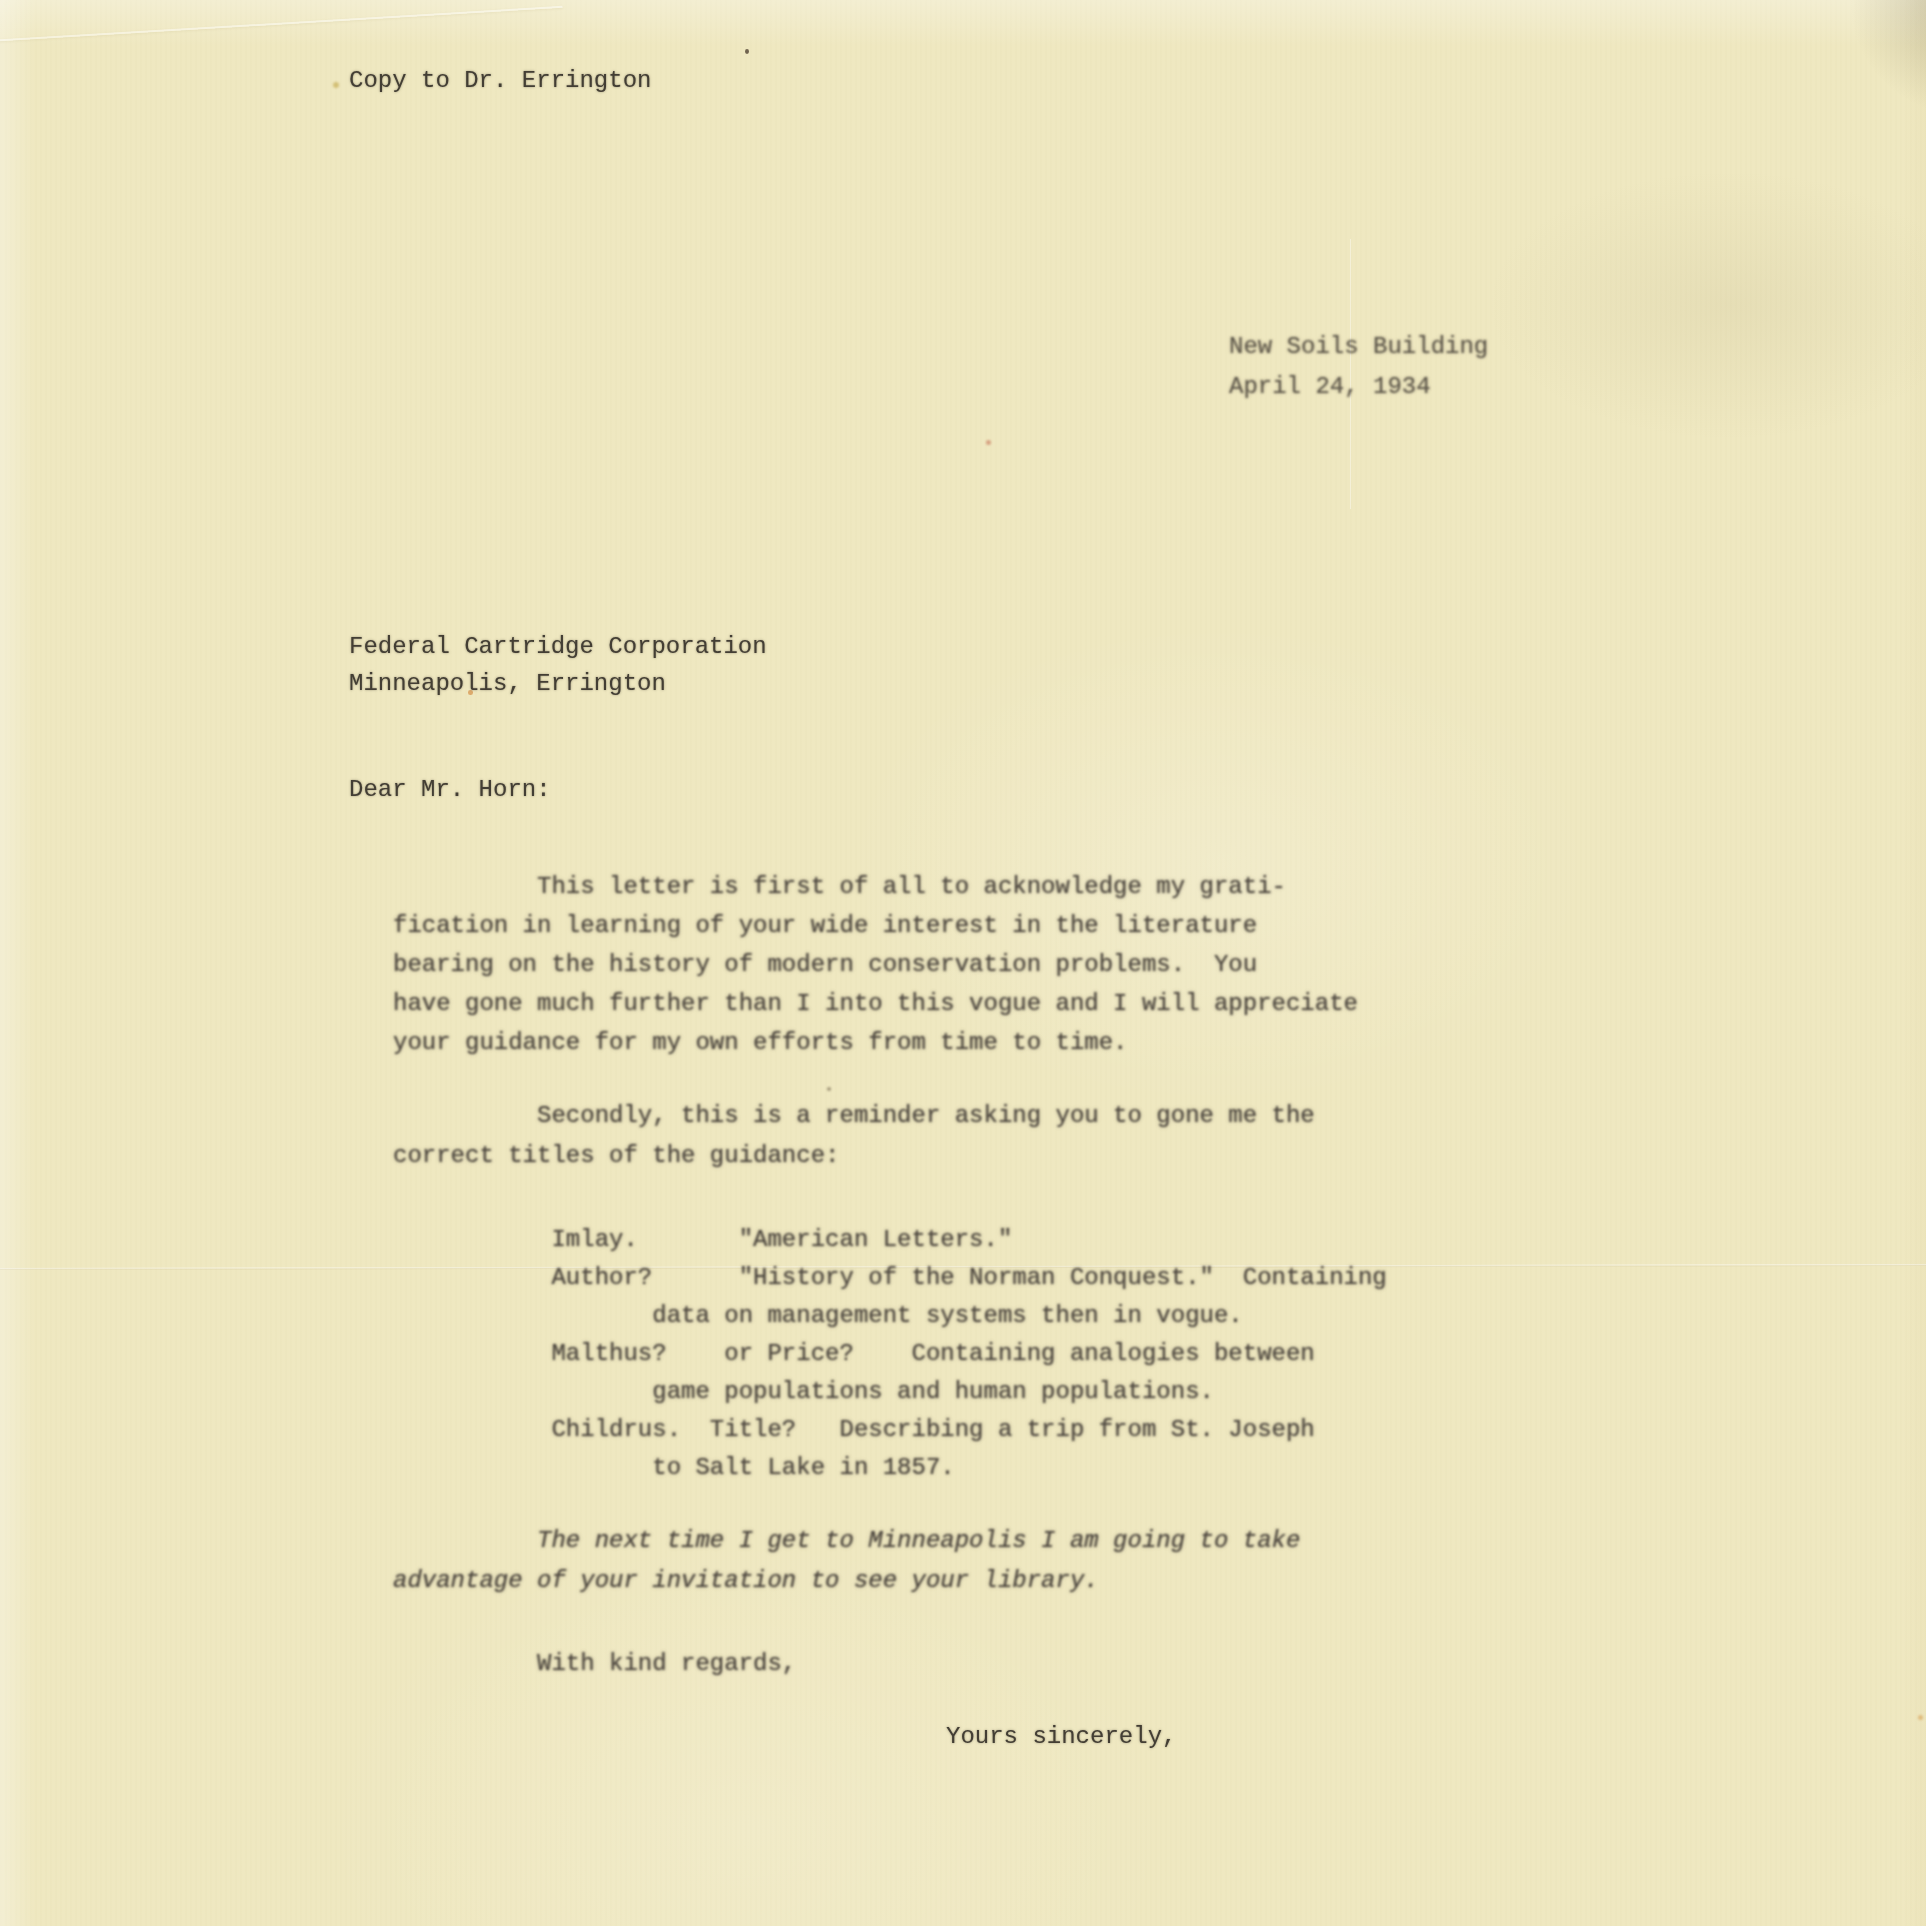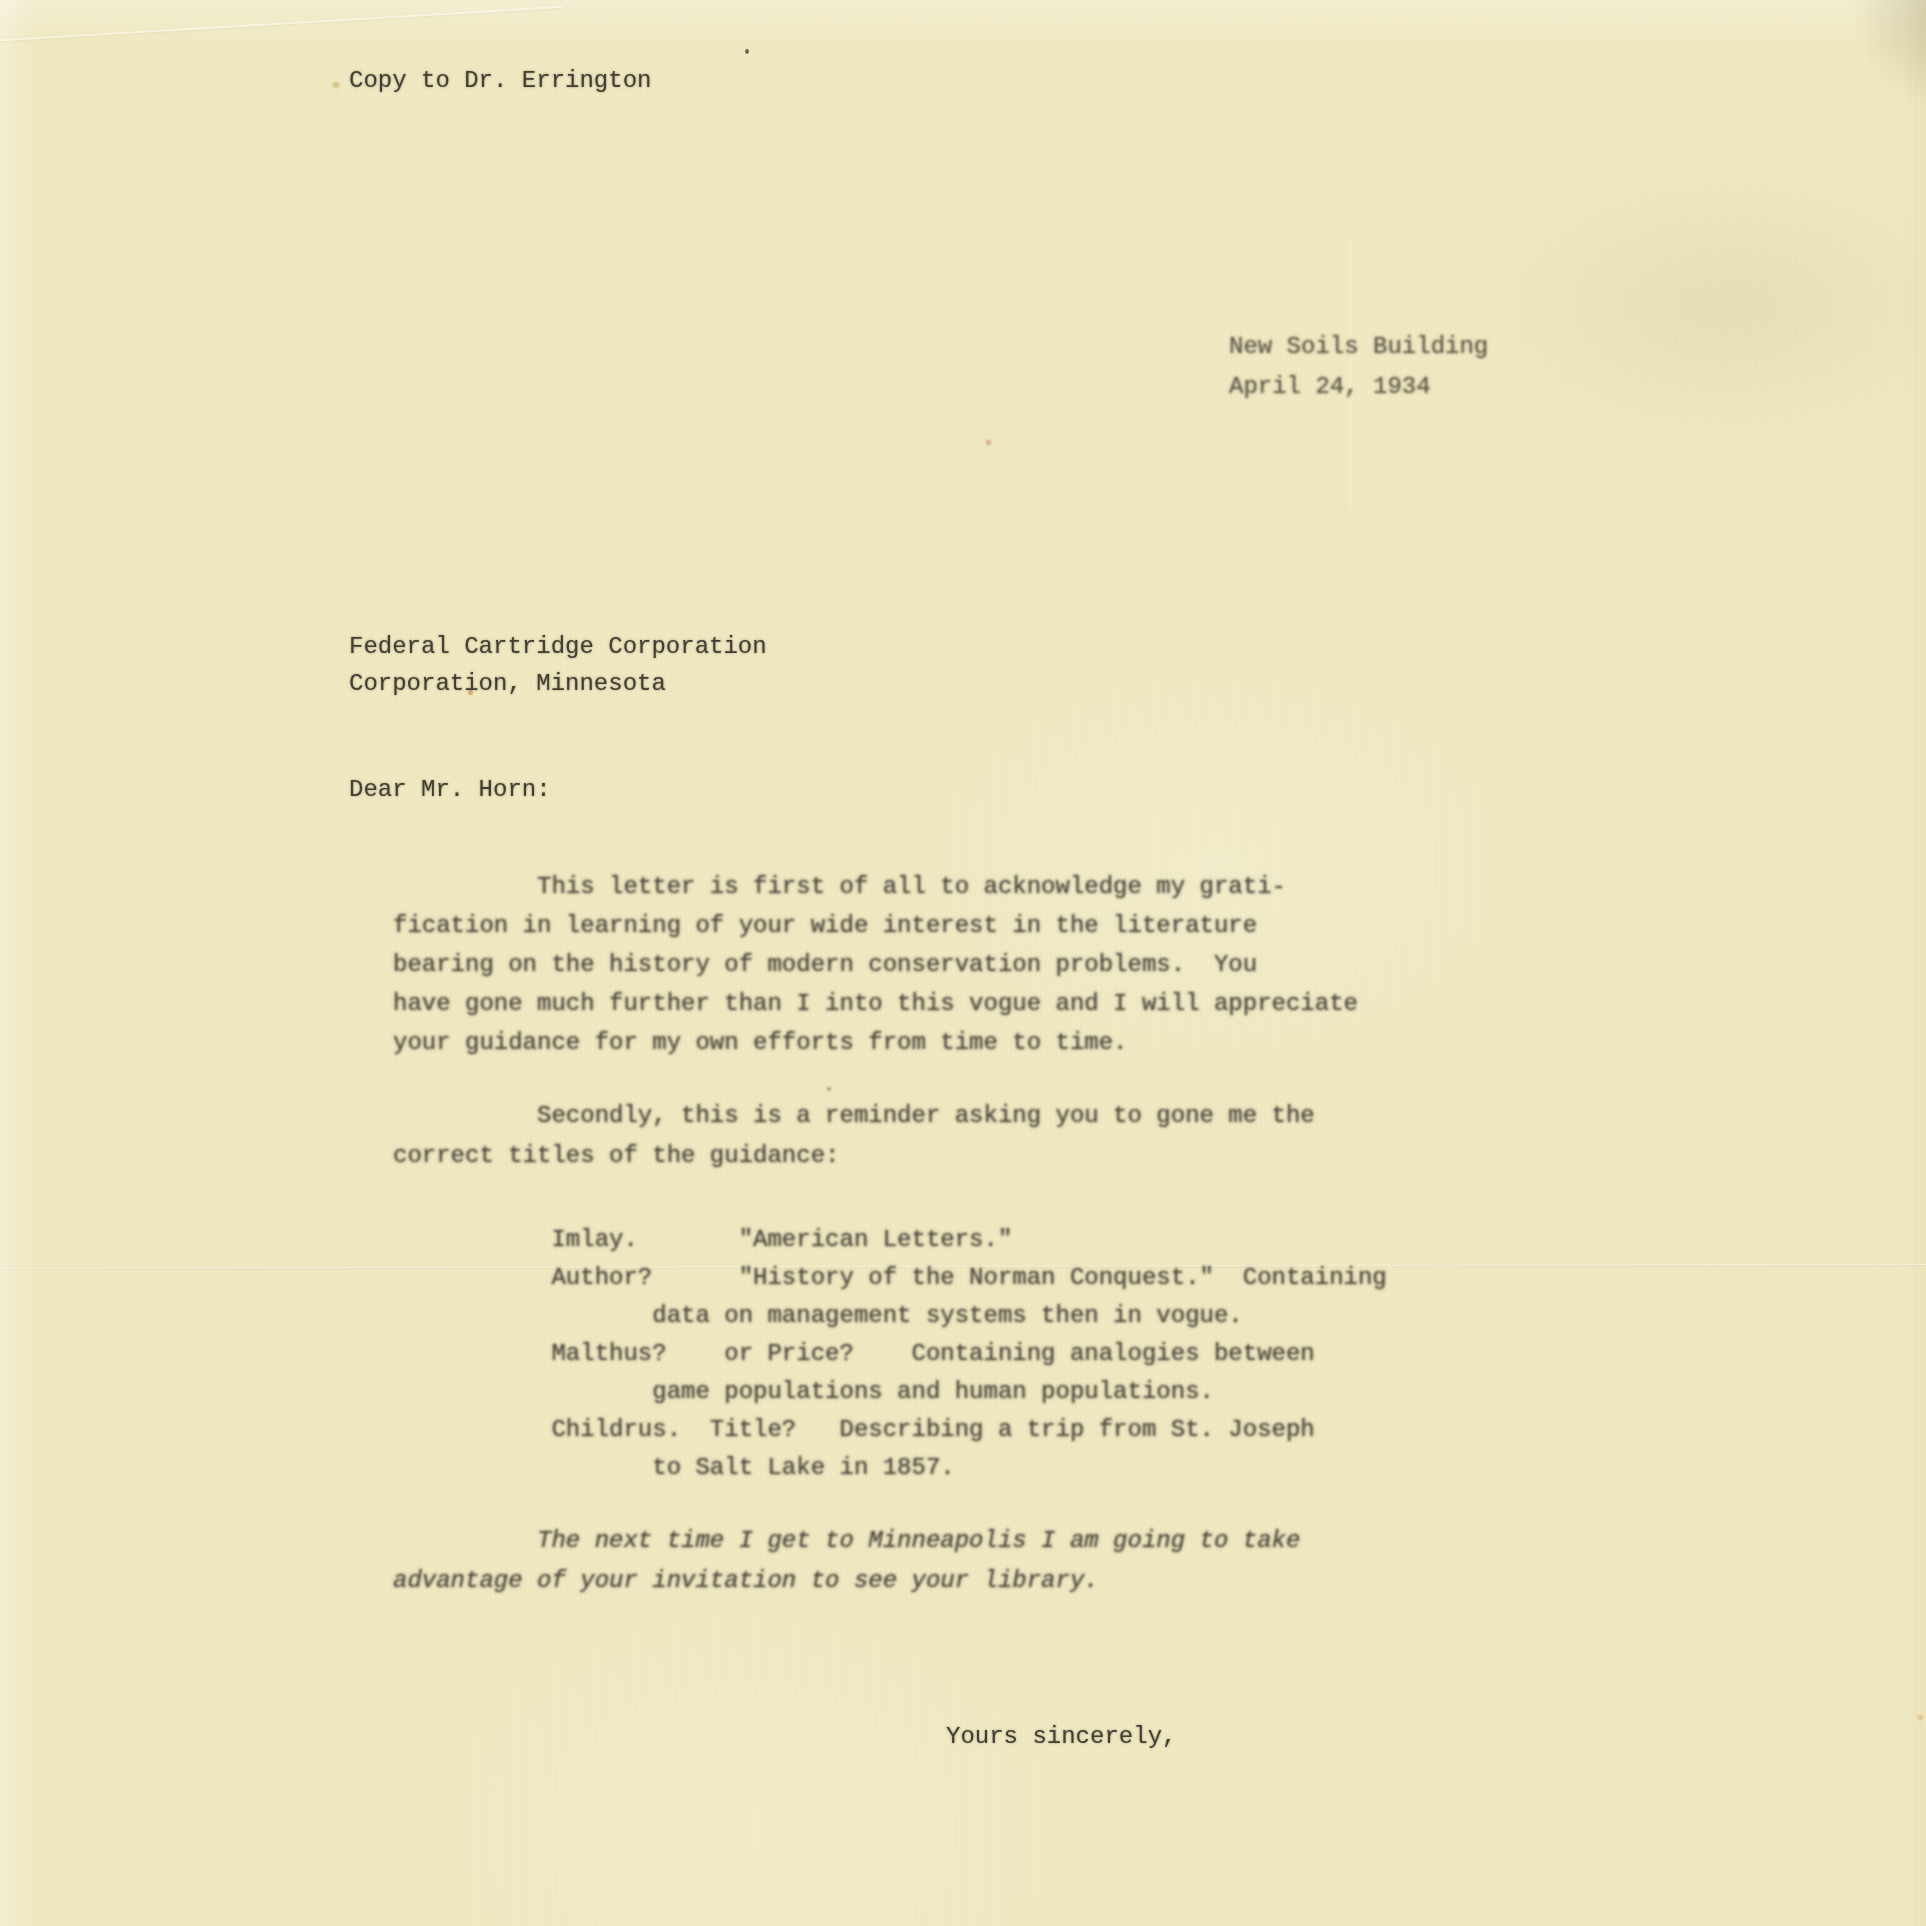--- a/index.html
+++ b/index.html
@@ -83,21 +83,21 @@
     <div class="line">Copy to Dr. Errington</div>
   </div>
 
   <div class="block ink-faint lh103" style="left:1229px; top:327px;">
     <div class="line">New Soils Building</div>
     <div class="line">April 24, 1934</div>
   </div>
 
   <div class="block ink-sharp lh95" style="left:349px; top:628px;">
     <div class="line">Federal Cartridge Corporation</div>
-    <div class="line">Corporation, Minnesota</div>
+    <div class="line">Minneapolis, Errington</div>
   </div>
 
   <div class="block ink-sharp lh101" style="left:349px; top:770px;">
     <div class="line">Dear Mr. Horn:</div>
   </div>
 
   <div class="block ink-soft lh101" style="left:349px; top:867px;">
     <div class="line">          This letter is first of all to acknowledge my grati-</div>
     <div class="line">fication in learning of your wide interest in the literature</div>
     <div class="line">bearing on the history of modern conservation problems.  You</div>
@@ -118,19 +118,22 @@
     <div class="line">                  game populations and human populations.</div>
     <div class="line">           Childrus.  Title?   Describing a trip from St. Joseph</div>
     <div class="line">                  to Salt Lake in 1857.</div>
   </div>
 
   <div class="block ink-soft lh103" style="left:349px; top:1521px;font-style:italic;">
     <div class="line">          The next time I get to Minneapolis I am going to take</div>
     <div class="line">advantage of your invitation to see your library.</div>
   </div>
 
+  <div class="block ink-soft lh101" style="left:349px; top:1644px;">
+    <div class="line">          With kind regards,</div>
+  </div>
 
   <div class="block ink-sharp lh101" style="left:946px; top:1717px;">
     <div class="line">Yours sincerely,</div>
   </div>
 
 </div>
 
 
 </body></html>

